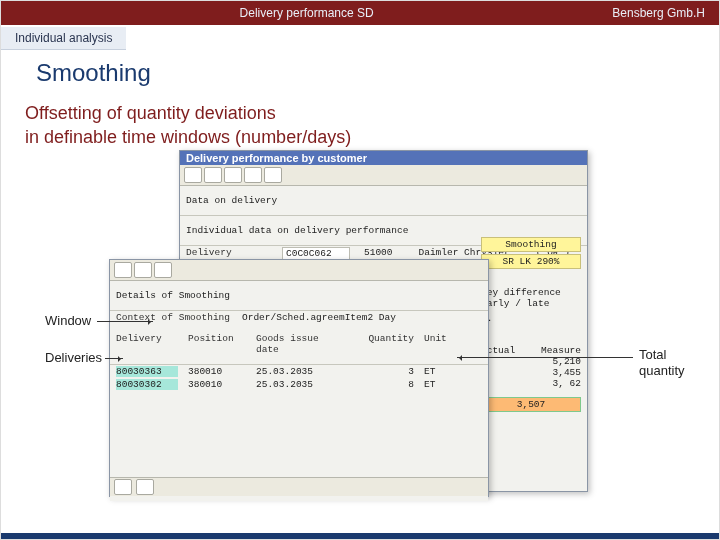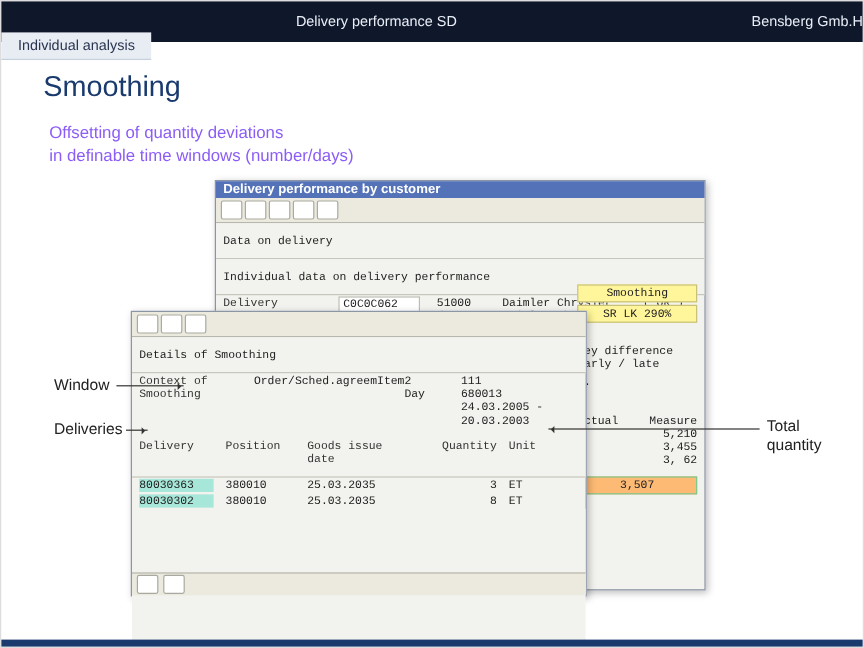--- a/index.html
+++ b/index.html
@@ -1,22 +1,22 @@
 <!DOCTYPE html>
 <html><head>
 <meta charset="utf-8">
 <style>
   html,body{margin:0;padding:0;font-family:Arial,Helvetica,sans-serif;color:#1a1a1a;background:#fff}
   .slide{width:720px;height:540px;position:relative;overflow:hidden;border:1px solid #ddd;box-sizing:border-box}
-  .topbar{height:34px;background:#0f172a;display:flex;align-items:center;color:#e9eef7;font-size:12px}
+  .topbar{height:24px;background:#7f1d1d;display:flex;align-items:center;color:#e9eef7;font-size:12px}
   .topbar .center{flex:1;text-align:center}
-  .topbar .right{}
+  .topbar .right{padding-right:14px}
   .tab{position:absolute;left:0;top:26px;background:#e8edf4;border-bottom:1px solid #c7d0dd;font-size:12px;color:#2a3550;padding:4px 14px}
   .title{position:absolute;left:35px;top:58px;font-size:24px;color:#1a3a6e}
-  .subtitle{position:absolute;left:40px;top:100px;font-size:14px;color:#8b5cf6;line-height:1.35}
+  .subtitle{position:absolute;left:24px;top:100px;font-size:18px;color:#7f1d1d;line-height:1.35}
   .callout{position:absolute;font-size:13px;color:#222}
   .callout.window{left:44px;top:312px}
   .callout.deliveries{left:44px;top:349px}
   .callout.total{left:638px;top:346px;line-height:1.2}
   .arrow{position:absolute;height:0;border-top:1px solid #333}
   .arrow::after{content:"";position:absolute;right:-1px;top:-3px;border:3px solid transparent;border-left-color:#333}
   .arrow.left::after{left:-1px;right:auto;border-left-color:transparent;border-right-color:#333}
   .footer{position:absolute;left:0;right:0;bottom:0;height:6px;background:#1a3a6e}
 
   
@@ -118,25 +118,20 @@
       <span class="tbtn"></span>
     </div>
     <div class="section">Details of Smoothing</div>
     <div class="field">
       <span class="lbl" style="width:120px">Context of Smoothing</span>
       <span style="display:inline-flex;flex-direction:row">
         <span>Order/Sched.agreem</span>
         <span>Item</span>
         <span>2 Day</span>
       </span>
-      <span style="display:inline-flex;flex-direction:column;margin-left:24px">
-        <span>111</span>
-        <span>680013</span>
-        <span>24.03.2005  -  20.03.2003</span>
-      </span>
     </div>
     <div class="section row hdr">
       <span class="col c-del">Delivery</span>
       <span class="col c-pos">Position</span>
       <span class="col c-date">Goods issue date</span>
       <span class="col c-qty">Quantity</span>
       <span class="col c-unit">Unit</span>
     </div>
     <div class="row">
       <span class="col c-del teal">80030363</span>

